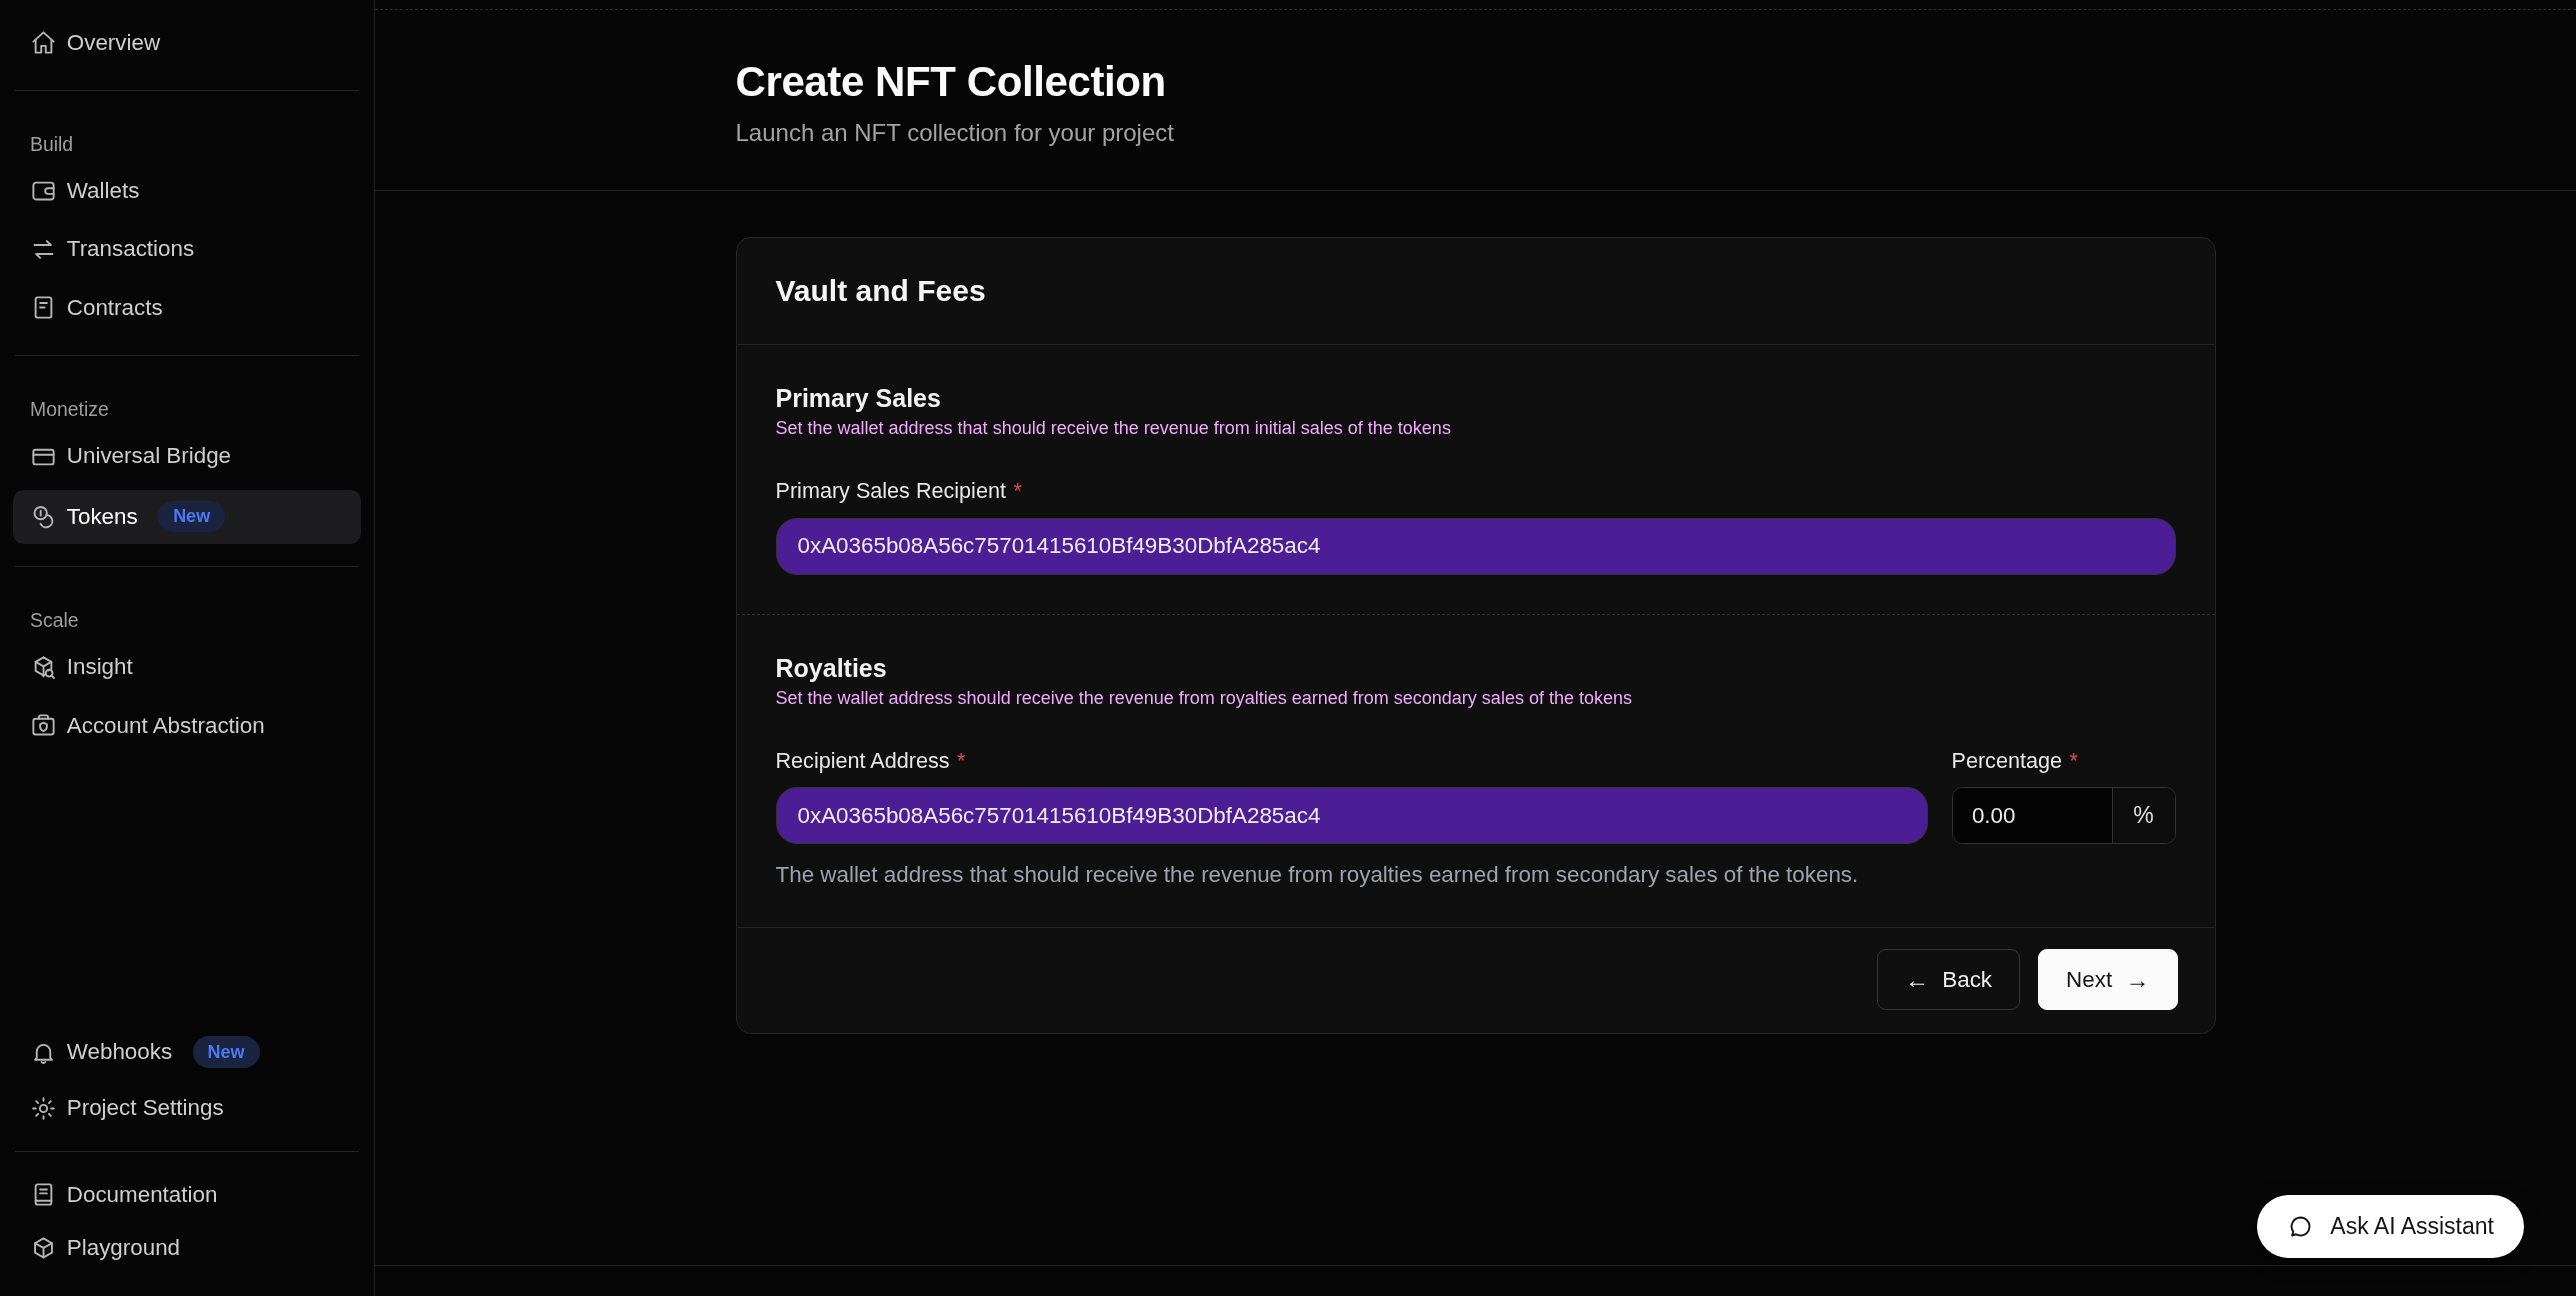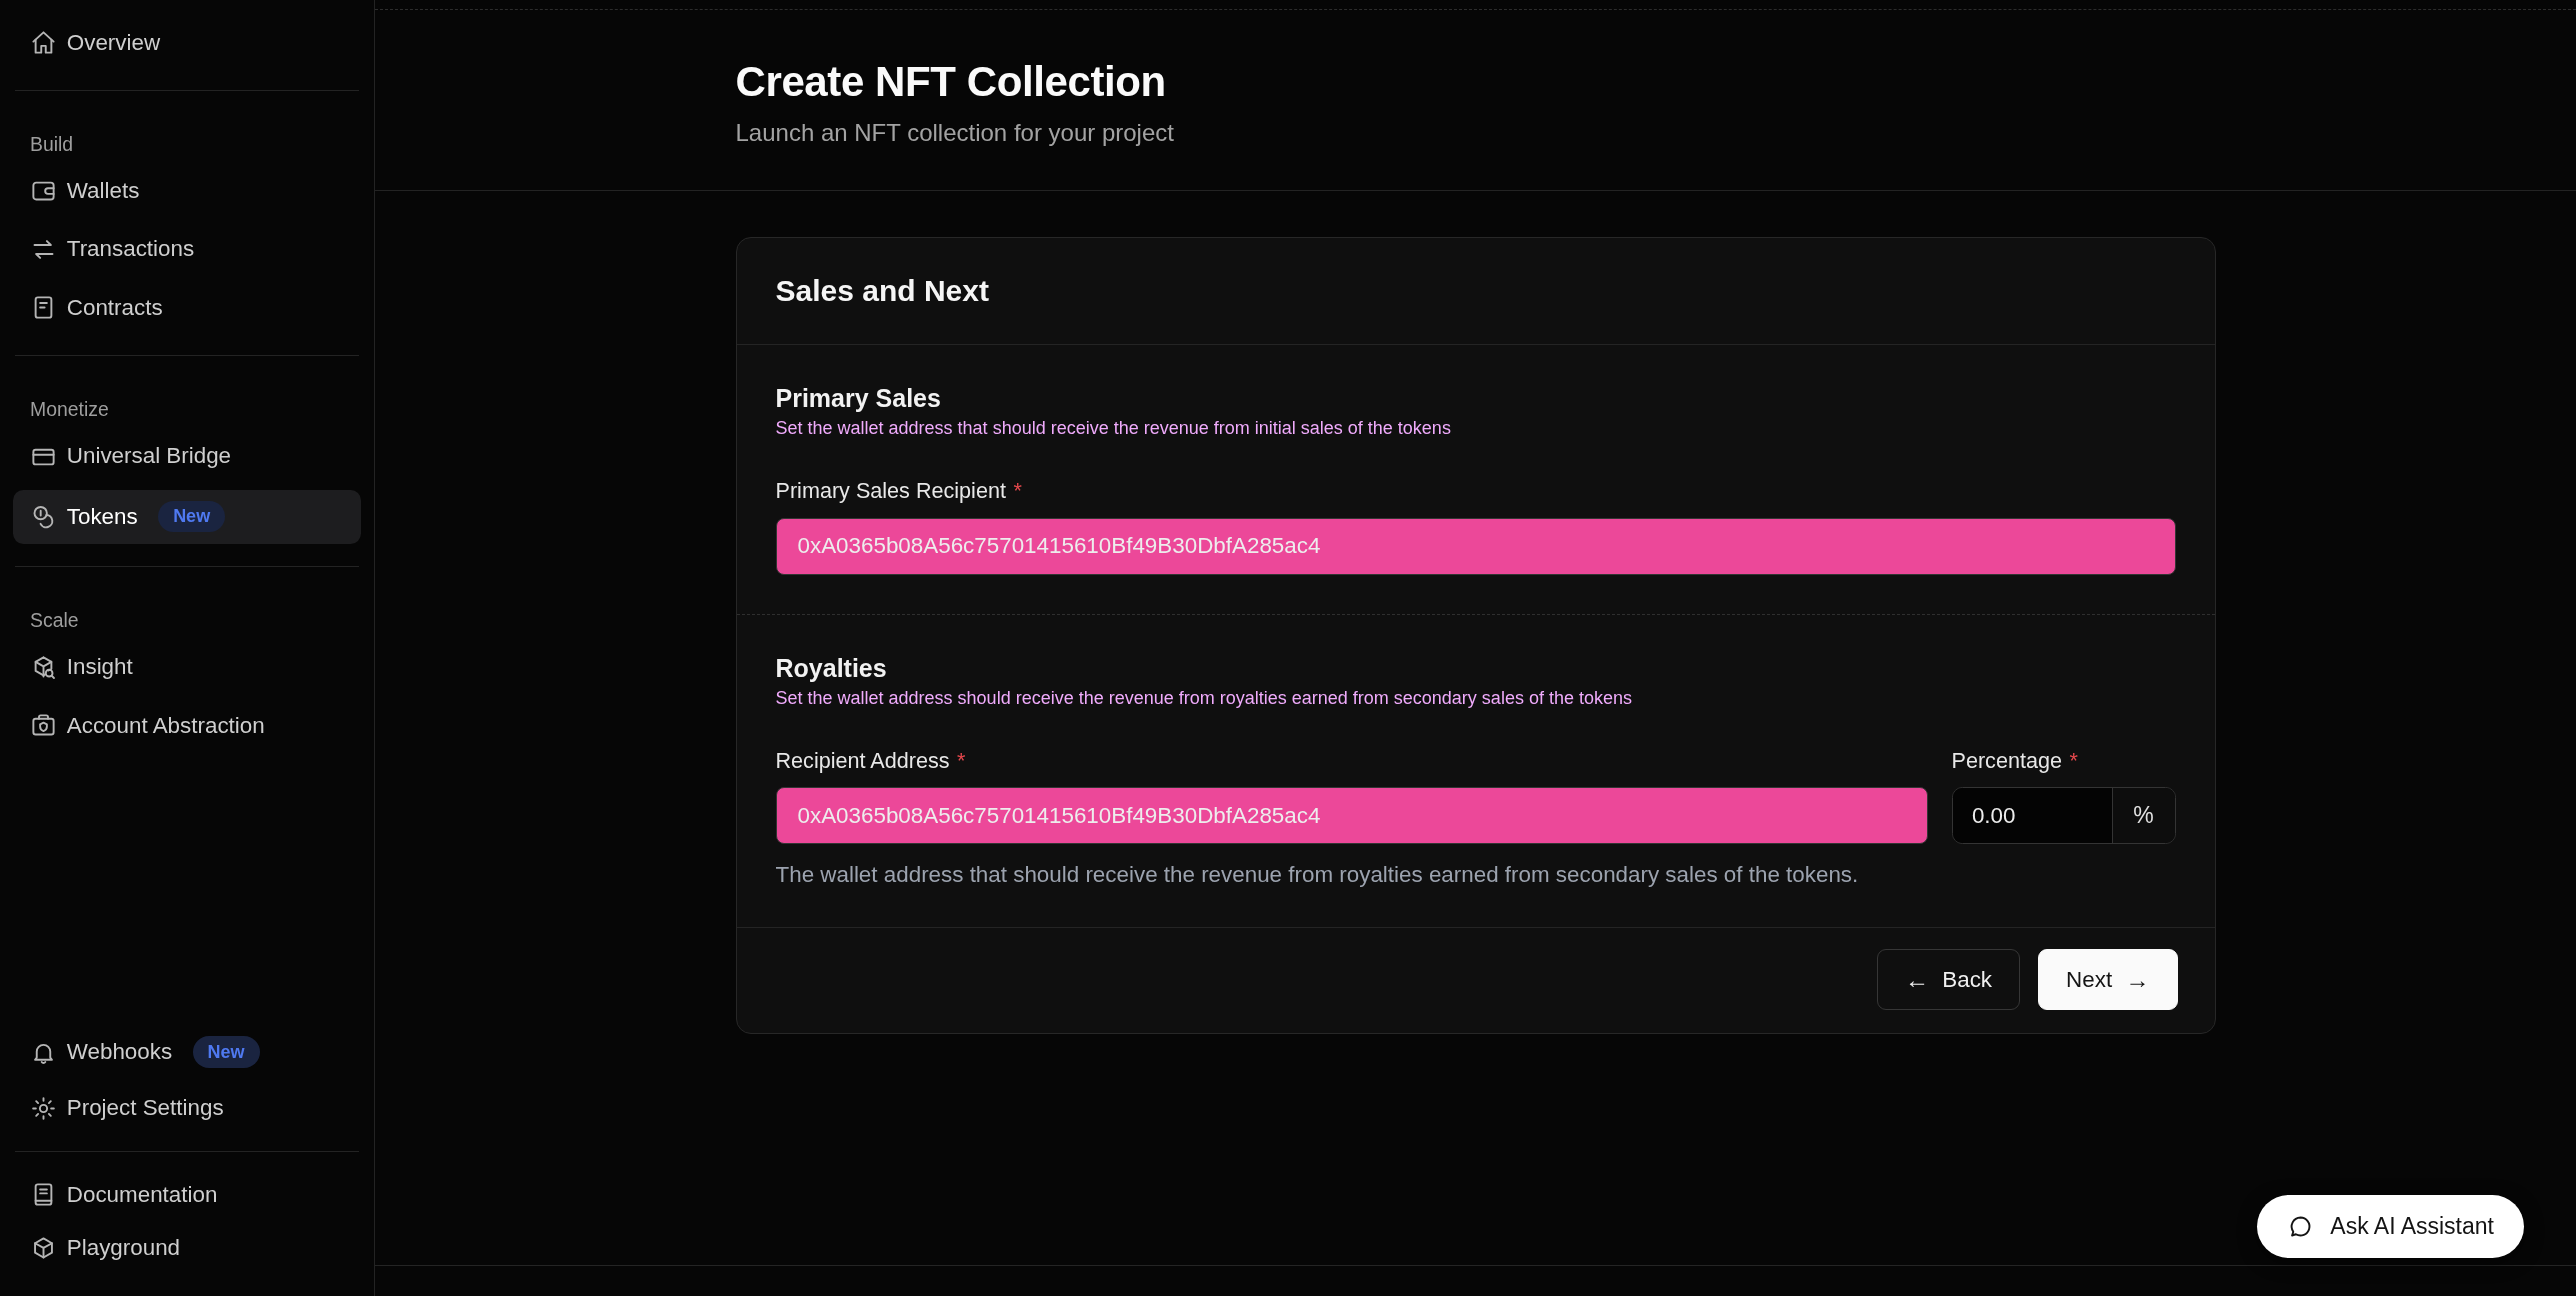--- a/index.html
+++ b/index.html
@@ -34,22 +34,22 @@
   
   .card { width:1480px; margin:46px auto 0; background:#0f0f0f;
     border:0.7px solid #272727; border-radius:15px; overflow:hidden; }
   .card-header { padding:36px 39px; border-bottom:0.7px solid #242424; }
   .card-title { font-size:30px; font-weight:700; color:#f5f5f5; }
   .section { padding:39px; }
   .section-heading { font-size:25px; font-weight:700; color:#f2f2f2; }
   .section-desc { margin-top:5px; font-size:18px; color:#f0abfc; }
   .field-label { margin-top:39px; font-size:21.6px; font-weight:500; color:#e8e8e8; }
   .req { color:#e5484d; margin-left:7.5px; }
-  .text-input { margin-top:13.4px; width:100%; height:57px; background:#ec4899;
-    border:0.7px solid #343434; border-radius:8px; padding:0 21px; color:#ededed;
+  .text-input { margin-top:13.4px; width:100%; height:57px; background:#4c1d95;
+    border:0.7px solid #343434; border-radius:21px; padding:0 21px; color:#ededed;
     font-size:22.4px; font-family:inherit; outline:none; }
   .dashed-div { border-top:1.5px dashed #2f2f2f; }
   .roy-row { display:flex; gap:24px; margin-top:39px; align-items:flex-start; }
   .roy-left { flex:1; }
   .roy-right { width:224px; flex-shrink:0; }
   .roy-row .field-label { margin-top:0; }
   .pct-group { display:flex; margin-top:13.4px; height:57px; border:0.7px solid #343434;
     border-radius:10.4px; overflow:hidden; background:#040404; }
   .pct-input { flex:1; min-width:0; background:#040404; border:none; outline:none;
     color:#ededed; font-size:22.4px; padding:0 19.4px; font-family:inherit; }
@@ -218,21 +218,21 @@
 
   <header class="page-header">
     <div class="container">
       <h1 class="page-title">Create NFT Collection</h1>
       <div class="page-subtitle">Launch an NFT collection for your project</div>
     </div>
   </header>
 
   <section class="card">
     <div class="card-header">
-      <div class="card-title">Sales and Next</div>
+      <div class="card-title">Vault and Fees</div>
     </div>
 
     <div class="section">
       <div class="section-heading">Primary Sales</div>
       <div class="section-desc">Set the wallet address that should receive the revenue from initial sales of the tokens</div>
       <div class="field-label">
         <span>Primary Sales Recipient</span><span class="req">*</span>
       </div>
       <input class="text-input" type="text" value="0xA0365b08A56c75701415610Bf49B30DbfA285ac4" style="">
     </div>

